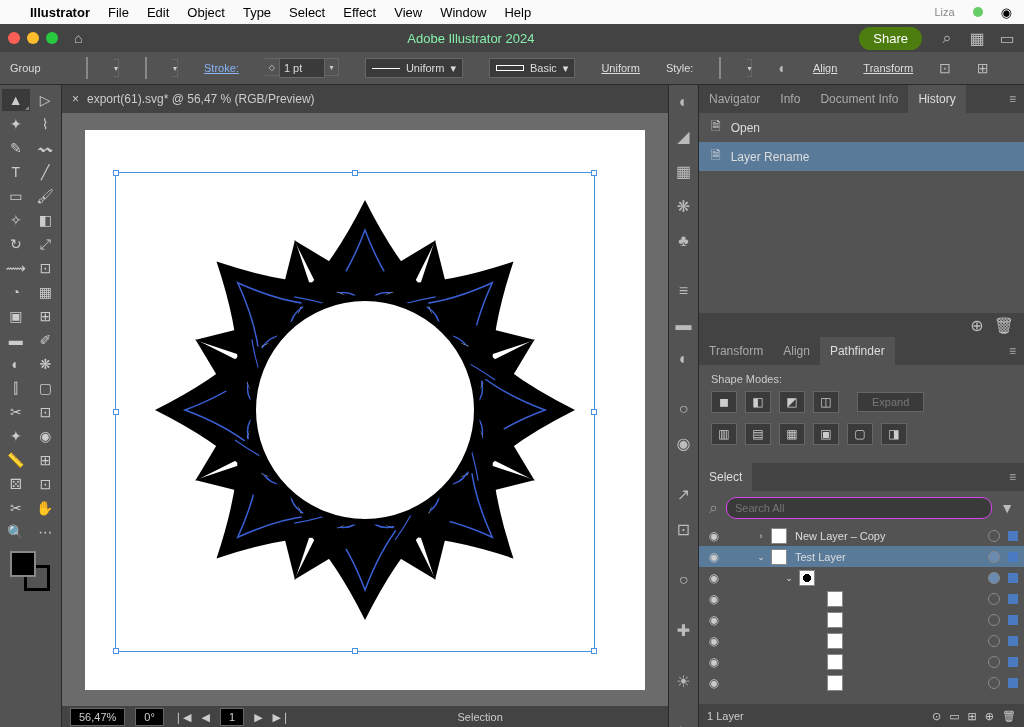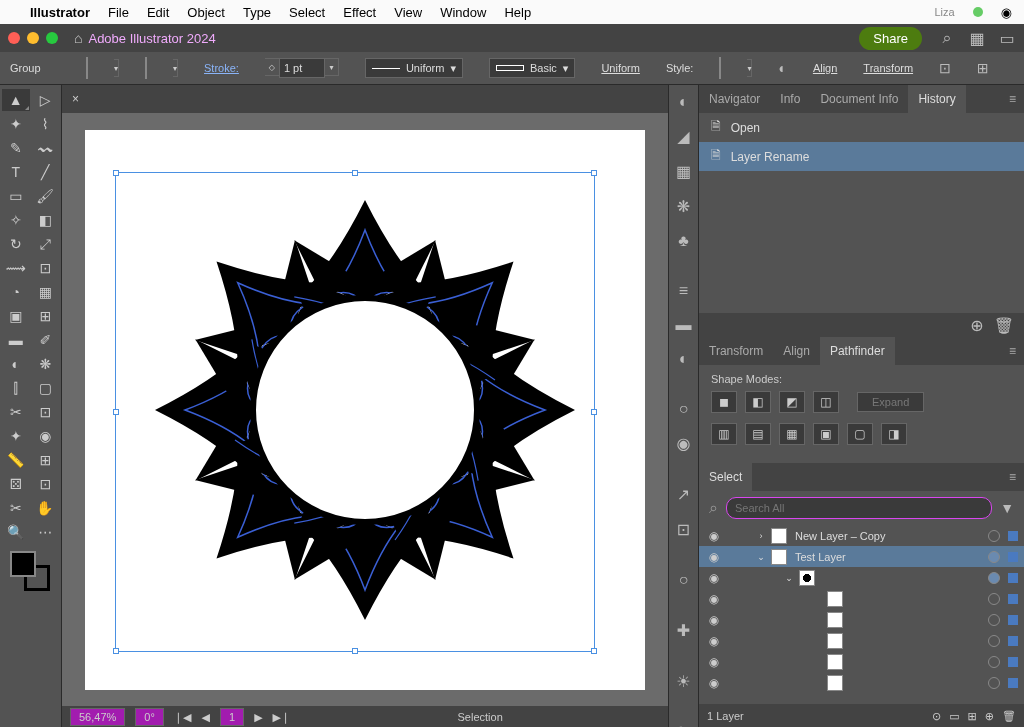--- a/index.html
+++ b/index.html
@@ -7,21 +7,21 @@
 .menubar{height:24px;background:#fafafa;display:flex;align-items:center;padding:0 12px;gap:18px;font-size:13px;color:#000}
 .menubar .apple{font-size:15px}
 .menubar .app-name{font-weight:600}
 .menubar .spacer{flex:1}
 .menubar .status{width:10px;height:10px;background:#6c6;border-radius:50%}
 .titlebar{height:28px;background:#434343;display:flex;align-items:center;padding:0 8px;gap:6px}
 .traffic{display:flex;gap:7px}
 .traffic span{width:12px;height:12px;border-radius:50%}
 .tl-r{background:#ff5f56}.tl-y{background:#ffbd2e}.tl-g{background:#27c93f}
 .home-icon{color:#ccc;margin-left:10px;font-size:14px}
-.title{flex:1;color:#f0abfc;font-size:13px}
+.title{flex:1;text-align:center;color:#86efac;font-size:13px}
 .share-btn{background:#4d7c0f;color:#fff;border:none;padding:4px 14px;border-radius:14px;font-size:13px;font-weight:400}
 .top-icons{display:flex;gap:12px;margin-left:10px;color:#bbb}
 .top-icons span{width:18px;height:18px;display:flex;align-items:center;justify-content:center}
 .control-bar{height:32px;background:#535353;display:flex;align-items:center;padding:16px 10px;gap:26px;font-size:11px;color:#ddd;border-bottom:1px solid #2a2a2a}
 .ctrl-label{min-width:50px}
 .swatch{width:22px;height:22px;border:1px solid #888;display:inline-block}
 .swatch.black{background:#000}
 .swatch.pattern{background:repeating-linear-gradient(45deg,#555,#555 2px,#777 2px,#777 4px)}
 .swatch.white{background:#fff}
 .dd{width:14px;height:18px;display:inline-flex;align-items:center;justify-content:center;color:#ccc;font-size:8px;border:1px solid #666;border-left:none}
@@ -45,21 +45,21 @@
 .doc-tab .close{font-size:12px}
 .canvas{flex:1;position:relative;overflow:hidden;display:flex;align-items:center;justify-content:center}
 .artboard{width:560px;height:560px;background:#fff;position:relative}
 .sel-box{position:absolute;border:1px solid #4a90e2;top:42px;left:30px;width:480px;height:480px}
 .sel-handle{position:absolute;width:6px;height:6px;background:#fff;border:1px solid #4a90e2}
 .h-tl{top:-3px;left:-3px}.h-tr{top:-3px;right:-3px}.h-bl{bottom:-3px;left:-3px}.h-br{bottom:-3px;right:-3px}
 .h-tm{top:-3px;left:50%;margin-left:-3px}.h-bm{bottom:-3px;left:50%;margin-left:-3px}
 .h-ml{left:-3px;top:50%;margin-top:-3px}.h-mr{right:-3px;top:50%;margin-top:-3px}
 .mandala{position:absolute;inset:0;display:flex;align-items:center;justify-content:center}
 .status-bar{height:22px;background:#434343;display:flex;align-items:center;padding:0 8px;color:#ccc;font-size:11px;gap:10px}
-.status-bar .field{background:#a21caf;padding:2px 8px;border:1px solid #666}
+.status-bar .field{background:#000000;padding:2px 8px;border:1px solid #666}
 .side-dock{width:30px;background:#535353;border-left:1px solid #2a2a2a;display:flex;flex-direction:column;align-items:center;padding-top:8px;gap:16px;color:#bbb}
 .side-dock span{font-size:16px}
 .panels{width:326px;background:#535353;display:flex;flex-direction:column;border-left:1px solid #2a2a2a}
 .panel-tabs{height:28px;display:flex;align-items:center;background:#434343;font-size:12px;color:#aaa}
 .panel-tab{padding:0 10px;height:100%;display:flex;align-items:center}
 .panel-tab.active{background:#535353;color:#ddd}
 .panel-tabs .menu{margin-left:auto;padding:0 8px;color:#aaa}
 .history-body{height:200px;background:#535353;overflow:auto;font-size:12px}
 .history-item{display:flex;align-items:center;padding:4px 12px;gap:10px;color:#ddd}
 .history-item.active{background:#5a7a9a}
@@ -246,20 +246,21 @@
       </div>
     <div class="fill-stroke">
       <div class="fs-stroke"></div>
       <div class="fs-fill"></div>
     </div>
   </div>
 
   <div class="canvas-area">
     <div class="doc-tab">
       <span class="close">×</span>
+      <span>export(61).svg* @ 56,47 % (RGB/Preview)</span>
     </div>
     <div class="canvas">
       <div class="artboard">
         <div class="mandala">
           <svg class="art" viewBox="0 0 540 540">
             <defs>
               <g id="petal">
                 <path d="M270 60 Q240 120 210 150 Q250 140 270 180 Q290 140 330 150 Q300 120 270 60 Z" fill="#000"></path>
                 <path d="M270 90 Q255 130 235 155 Q265 145 270 175 Q275 145 305 155 Q285 130 270 90 Z" fill="none" stroke="#3a5fd4" stroke-width="1.5"></path>
                 <path d="M230 130 Q200 170 190 210 Q230 190 260 210 Q250 170 230 130 Z" fill="#000"></path>

